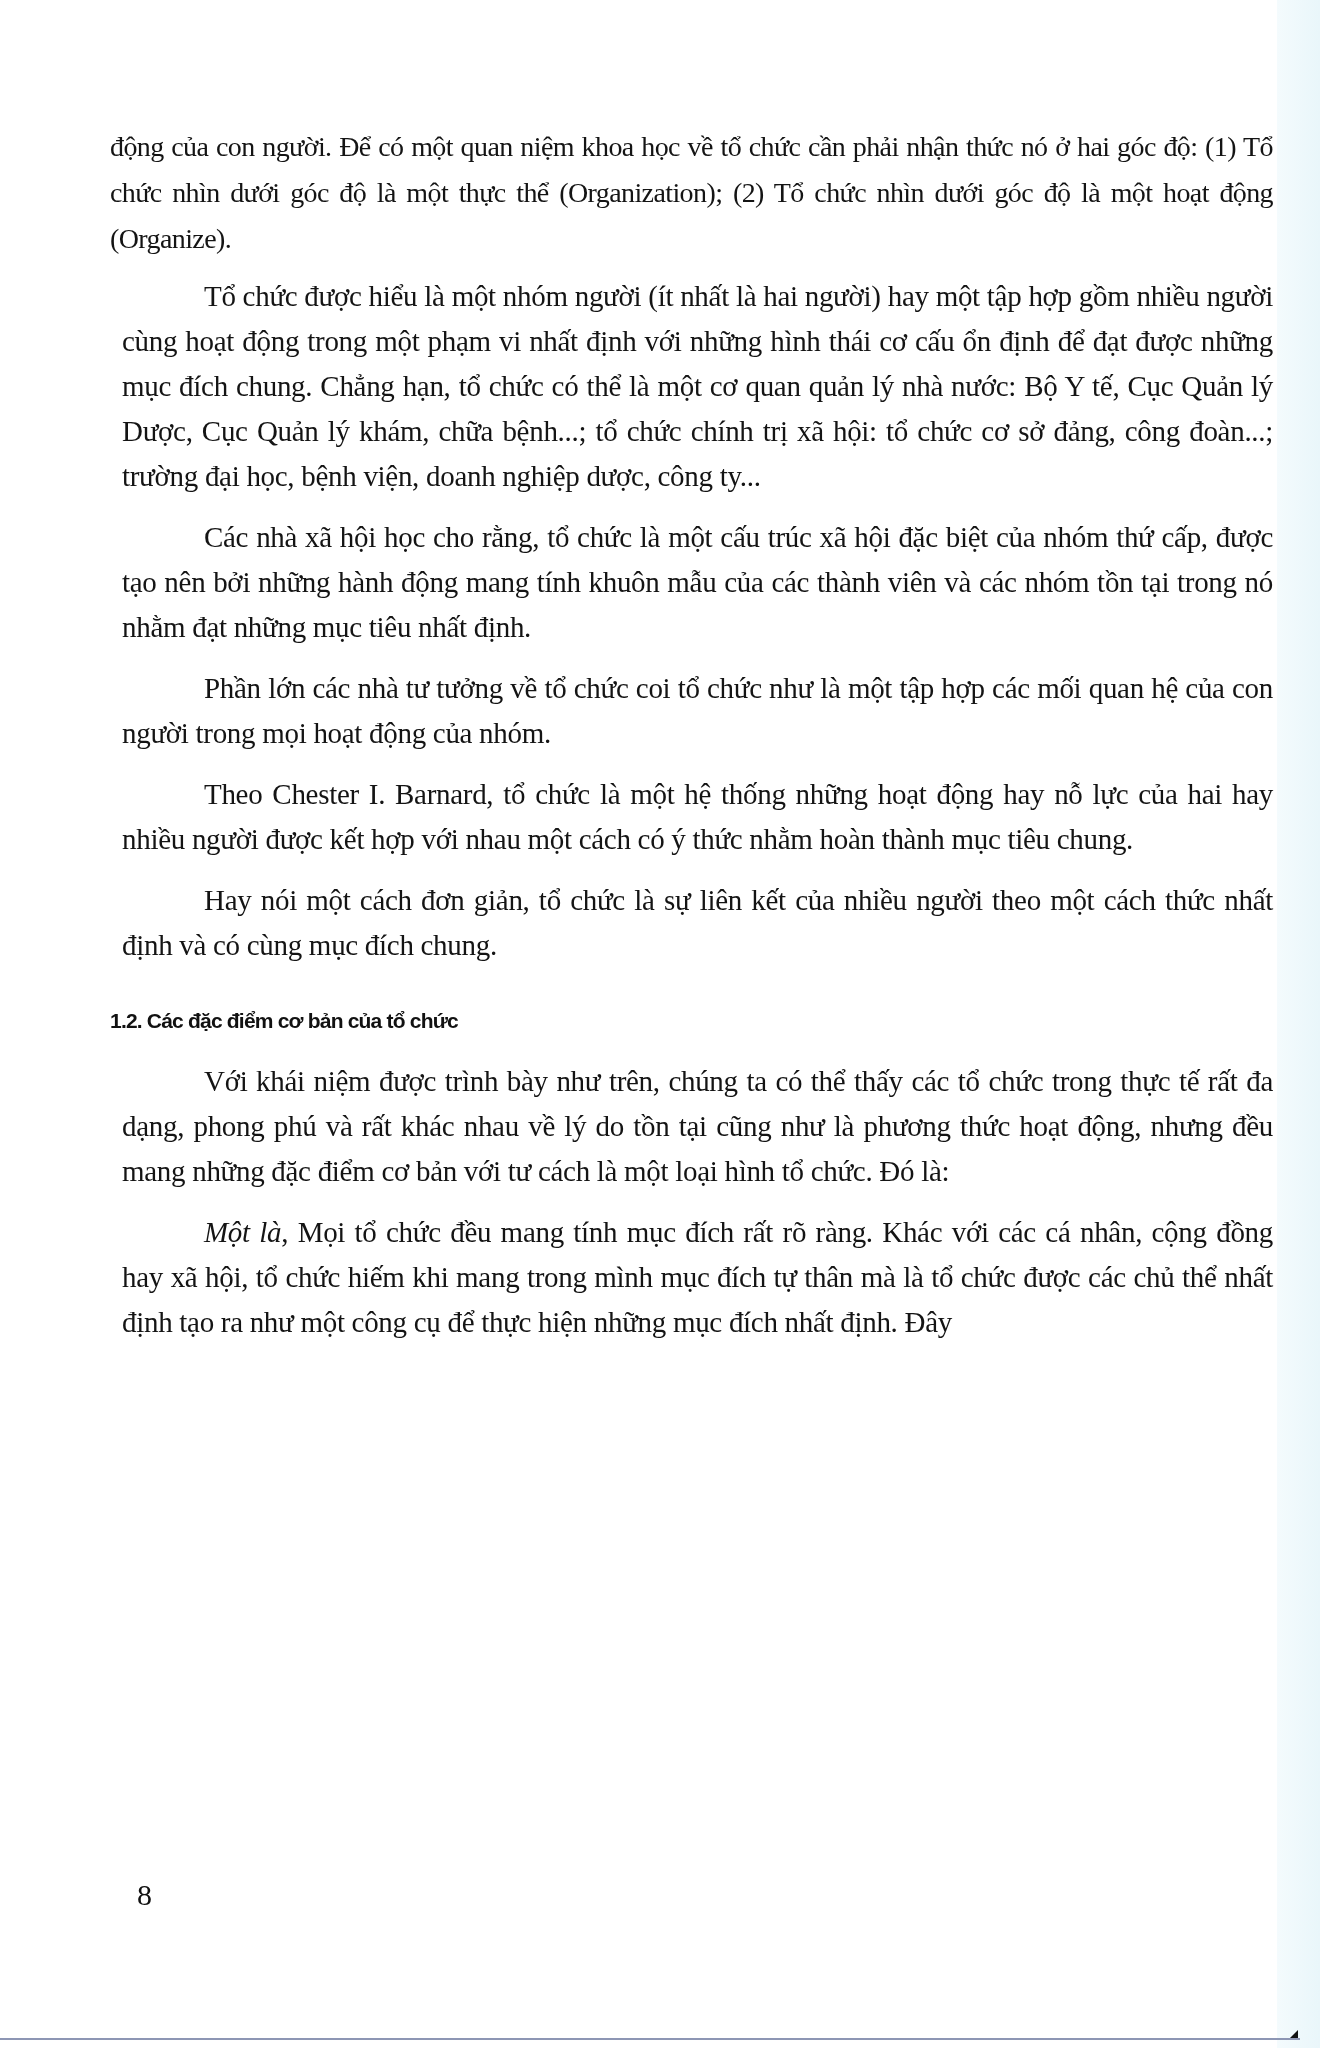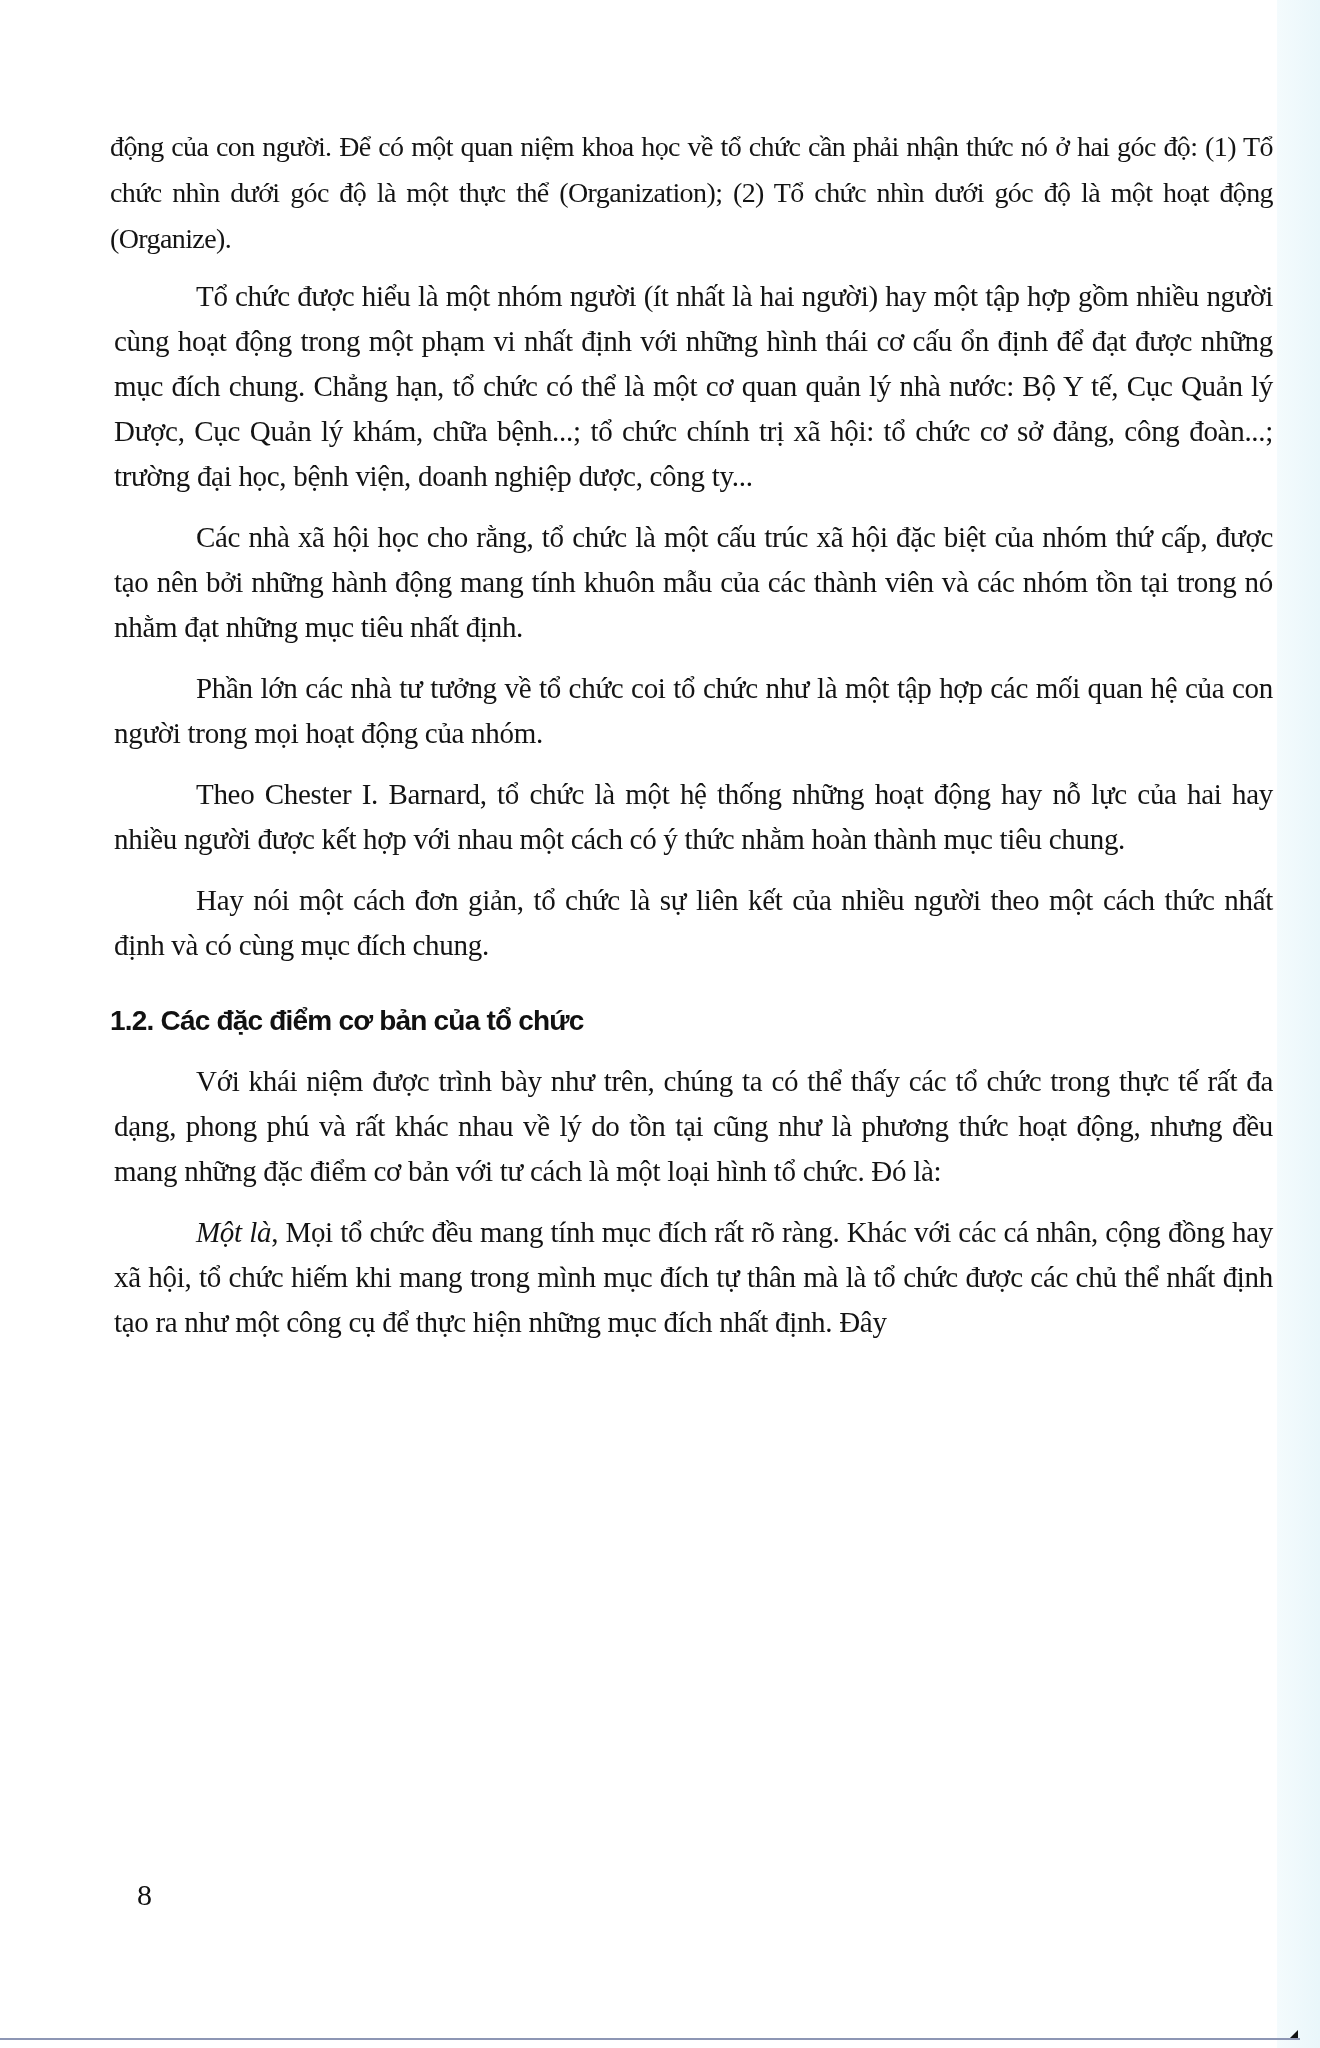--- a/index.html
+++ b/index.html
@@ -67,27 +67,27 @@
     }
     .p-indent {
       text-indent: 82px;
     }
     .body-block {
       font-size: 29px;
       line-height: 45px;
       letter-spacing: -0.3px;
     }
     .body-block p {
-      margin: 0 0 16px 4px;
+      margin: 0 0 16px 12px;
       text-align: justify;
     }
     .heading {
       font-family: "Liberation Sans", "DejaVu Sans", sans-serif;
       font-weight: bold;
-      font-size: 28px;
+      font-size: 21px;
       line-height: 45px;
       letter-spacing: -0.8px;
       margin: 30px 0 16px 0;
       color: #111;
     }
     .lead-italic {
       font-style: italic;
     }
     .page-number {
       position: absolute;

